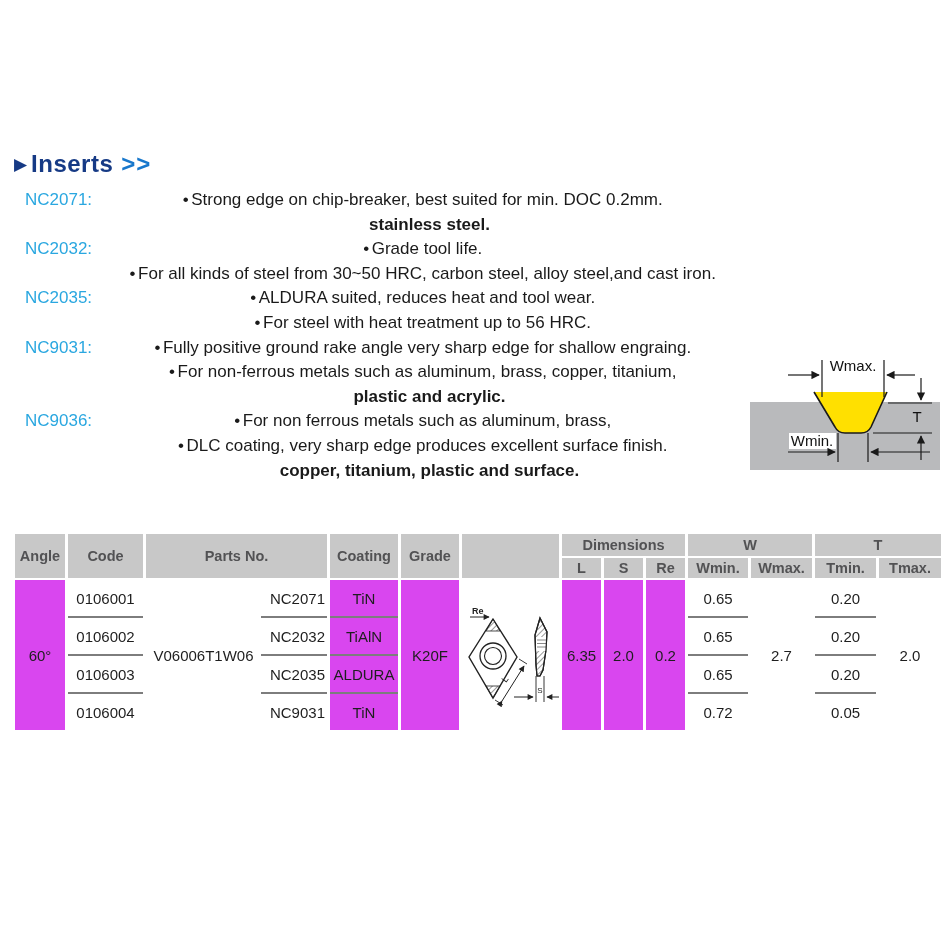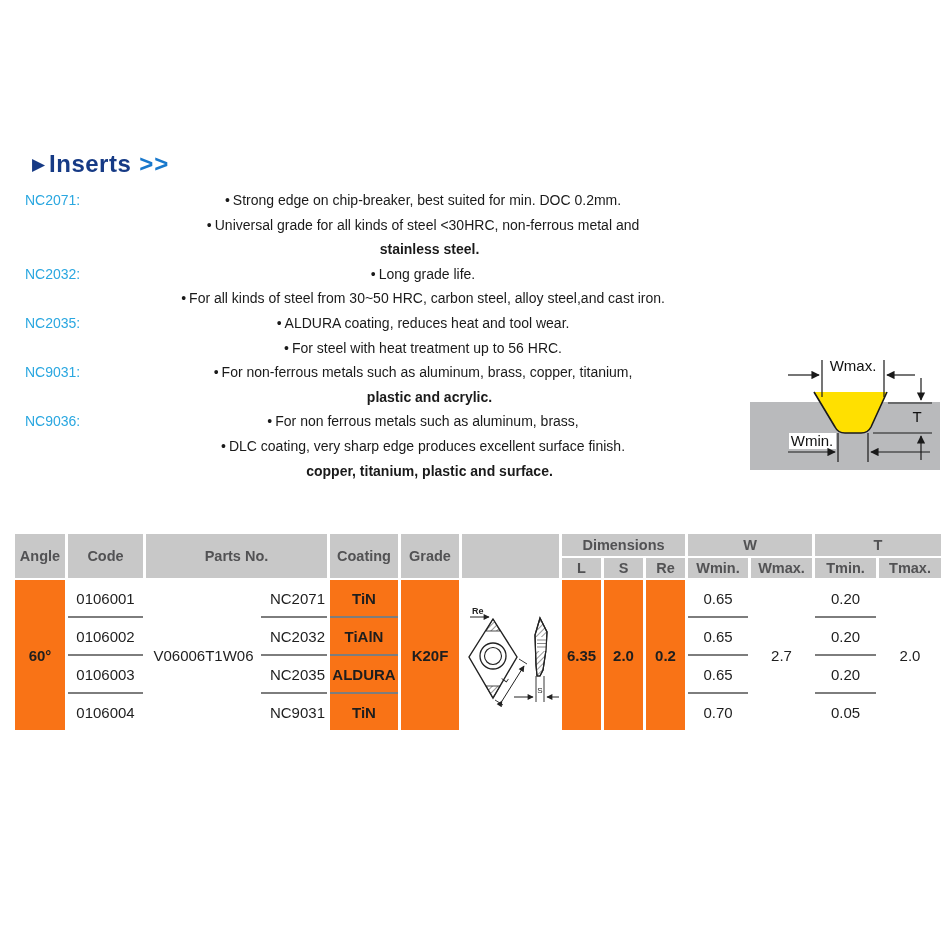--- a/index.html
+++ b/index.html
@@ -1,46 +1,46 @@
 <!DOCTYPE html>
 <html><head>
 <meta charset="utf-8">
 <style>
   * { margin:0; padding:0; box-sizing:border-box; }
   html,body { background:#ffffff; }
   body { width:950px; height:950px; position:relative; font-family:"Liberation Sans","DejaVu Sans",sans-serif; color:#111; }
 
   
-  .title { position:absolute; left:32px; top:150px; white-space:nowrap; }
+  .title { position:absolute; left:14px; top:150px; white-space:nowrap; }
   .title .tri { color:#163a85; font-size:17px; vertical-align:2px; margin-right:4px; }
   .title .name { color:#163a85; font-size:24px; font-weight:bold; letter-spacing:0.5px; }
   .title .chev { color:#1878cc; font-size:24px; font-weight:bold; margin-left:8px; letter-spacing:1px; }
 
   
-  .desc { position:absolute; left:25px; top:188px; width:715px; font-size:14px; line-height:24.6px; color:#1a1a1a; }
+  .desc { position:absolute; left:25px; top:188px; width:715px; font-size:17px; line-height:24.6px; color:#1a1a1a; }
   .grade-row { display:flex; }
   .grade-label { width:78px; flex:0 0 78px; color:#2aa7e0; }
   .grade-items { flex:1; }
   .line { white-space:nowrap;text-align:center; }
   .line .dot { display:inline-block; width:11px; }
   .line.cont { padding-left:16px;font-weight:bold; }
 
   
   .groove { position:absolute; left:743px; top:352px; }
   .groove text { font-size:15px; fill:#111; font-family:"Liberation Sans","DejaVu Sans",sans-serif; }
 
   
   .spec-table { position:absolute; left:15px; top:534px; display:grid;
     grid-template-columns:50px 75px 181px 68px 58px 97px 39px 39px 39px 60px 61px 61px 62px;
     grid-template-rows:22px 20px 150px; column-gap:3px; row-gap:2px; }
   .th { background:#c8c8c8; color:#525254; font-weight:bold; font-size:14.5px;
         display:flex; align-items:center; justify-content:center; }
   .span2 { grid-row:1 / 3; }
   .cell { display:flex; align-items:center; justify-content:center; font-size:15px; color:#1e1e1e; grid-row:3; }
-  .gray { background:#f97316;font-weight:bold; }
+  .gray { background:#d946ef; }
   .quad { display:flex; flex-direction:column; grid-row:3; font-size:15px; color:#1e1e1e; }
   .quad > div { flex:1; display:flex; align-items:center; justify-content:center; }
   .quad > div + div { border-top:2px solid #7d7d7d; }
   .parts-cell { display:flex; grid-row:3; font-size:15px; color:#1e1e1e; }
   .parts-left { flex:1; display:flex; align-items:center; justify-content:center; }
   .parts-right { width:66px; display:flex; flex-direction:column; }
   .parts-right > div { flex:1; display:flex; align-items:center; justify-content:flex-end; padding-right:2px; }
   .parts-right > div + div { border-top:2px solid #7d7d7d; }
   .diagram-cell { grid-row:3; display:flex; align-items:flex-start; justify-content:center; background:#fff; }
   .insert-svg text { fill:#222; font-family:"Liberation Sans","DejaVu Sans",sans-serif; }
@@ -51,44 +51,44 @@
 <div class="title">
   <span class="tri">▶</span><span class="name">Inserts</span><span class="chev">&gt;&gt;</span>
 </div>
 
 <div class="desc">
 
   <div class="grade-row">
     <div class="grade-label">NC2071:</div>
     <div class="grade-items">
       <div class="line"><span class="dot">•</span><span>Strong edge on chip-breaker, best suited for min. DOC 0.2mm.</span></div>
-      <div class="line"><span class="dot">•</span><span>Universal grade for all kinds of  steel &lt;30HRC, non-ferrous metal and</span></div>
       <div class="line cont">stainless steel.</div>
     </div>
   </div>
 
   <div class="grade-row">
     <div class="grade-label">NC2032:</div>
     <div class="grade-items">
-      <div class="line"><span class="dot">•</span><span>Long grade life.</span></div>
+      <div class="line"><span class="dot">•</span><span>Grade tool life.</span></div>
       <div class="line"><span class="dot">•</span><span>For all kinds of steel from 30~50 HRC, carbon steel, alloy steel,and cast iron.</span></div>
     </div>
   </div>
 
   <div class="grade-row">
     <div class="grade-label">NC2035:</div>
     <div class="grade-items">
-      <div class="line"><span class="dot">•</span><span>ALDURA coating, reduces heat and tool wear.</span></div>
+      <div class="line"><span class="dot">•</span><span>ALDURA suited, reduces heat and tool wear.</span></div>
       <div class="line"><span class="dot">•</span><span>For steel with heat treatment up to 56 HRC.</span></div>
     </div>
   </div>
 
   <div class="grade-row">
     <div class="grade-label">NC9031:</div>
     <div class="grade-items">
+      <div class="line"><span class="dot">•</span><span>Fully positive ground rake angle very sharp edge for shallow engraing.</span></div>
       <div class="line"><span class="dot">•</span><span>For non-ferrous metals such as aluminum, brass, copper, titanium,</span></div>
       <div class="line cont">plastic and acrylic.</div>
     </div>
   </div>
 
   <div class="grade-row">
     <div class="grade-label">NC9036:</div>
     <div class="grade-items">
       <div class="line"><span class="dot">•</span><span>For non ferrous metals such as aluminum, brass,</span></div>
       <div class="line"><span class="dot">•</span><span>DLC coating, very sharp edge produces excellent surface finish.</span></div>
@@ -221,21 +221,21 @@
   </div>
 
   <div class="cell gray" style="grid-column:7">6.35</div>
   <div class="cell gray" style="grid-column:8">2.0</div>
   <div class="cell gray" style="grid-column:9">0.2</div>
 
   <div class="quad" style="grid-column:10">
     <div>0.65</div>
     <div>0.65</div>
     <div>0.65</div>
-    <div>0.70</div>
+    <div>0.72</div>
   </div>
 
   <div class="cell" style="grid-column:11">2.7</div>
 
   <div class="quad" style="grid-column:12">
     <div>0.20</div>
     <div>0.20</div>
     <div>0.20</div>
     <div>0.05</div>
   </div>

